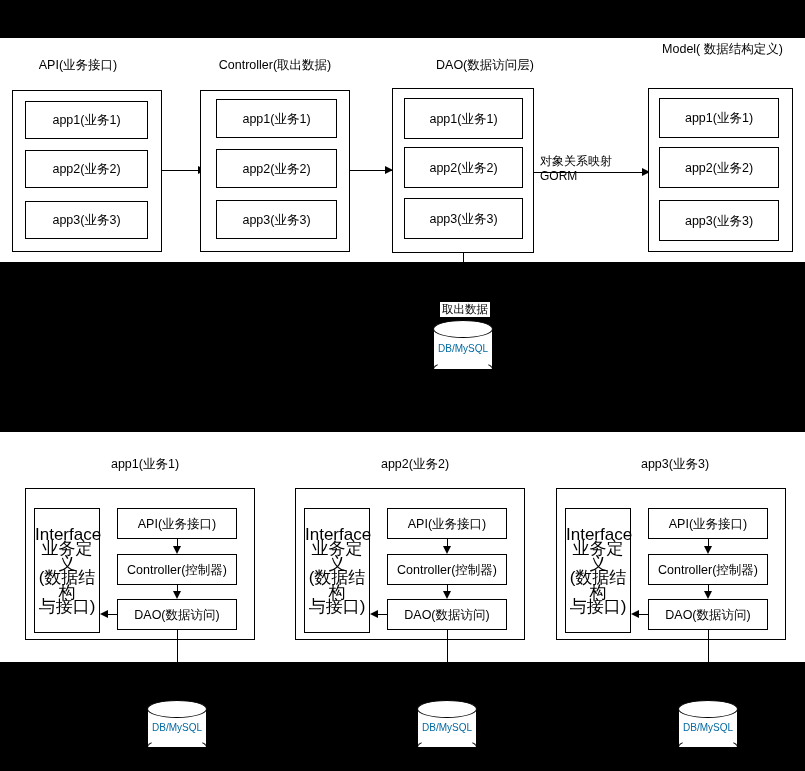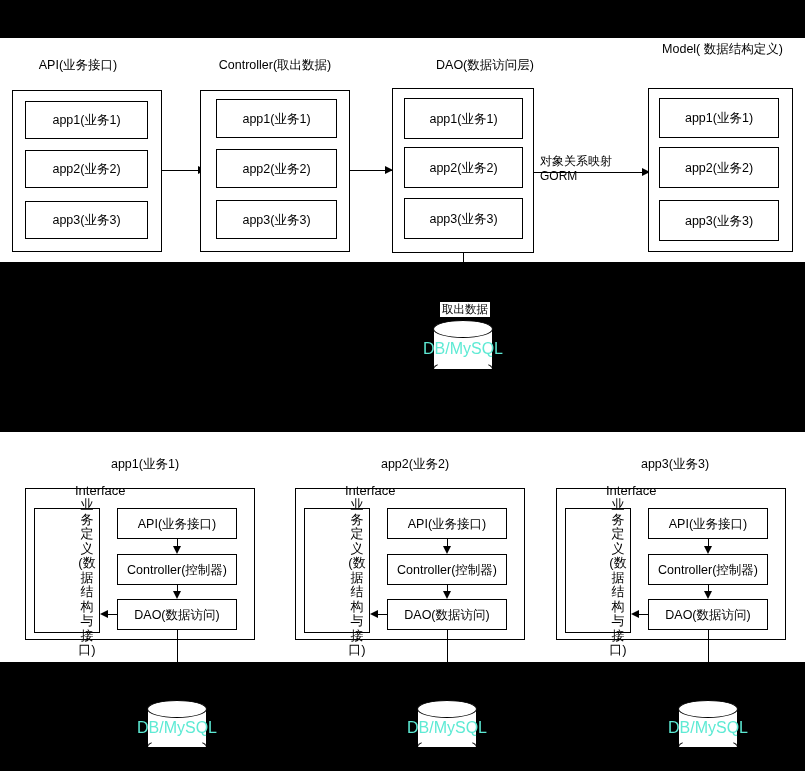--- a/index.html
+++ b/index.html
@@ -39,21 +39,21 @@
   .box-label{
     position:absolute;
     left:0;right:0;top:50%;
     transform:translateY(-50%);
     text-align:center;
     font-size:12.5px;
     line-height:15px;
     white-space:nowrap;
     color:#000;
   }
-  .box-label.multi{white-space:normal;font-size:13px;line-height:14.5px;margin-left:40px;}
+  .box-label.multi{white-space:normal;font-size:17px;line-height:14.5px;}
 
   
   .hline{position:absolute;height:0;border-top:1.5px solid #000;}
   .vline{position:absolute;width:0;border-left:1.5px solid #000;}
   .arrow-r{
     position:absolute;width:0;height:0;
     border-top:4.5px solid transparent;
     border-bottom:4.5px solid transparent;
     border-left:8px solid #000;
   }
@@ -106,22 +106,22 @@
   }
   .db .bottom-line{
     position:absolute;left:0;bottom:0;width:100%;height:18px;
     border:1.6px solid #000;border-radius:50%;
     box-sizing:border-box;
     border-top-color:transparent;
   }
   .db .db-label{
     position:absolute;left:50%;top:50%;
     transform:translate(-50%,-50%);
-    font-size:16px;line-height:14px;
-    white-space:nowrap;color:#5eead4;
+    font-size:10px;line-height:14px;
+    white-space:nowrap;color:#0369a1;
     z-index:3;
   }
 </style>
 </head>
 <body>
 
 <div class="canvas">
 
   <div class="panel" id="panel-top"></div>
 

